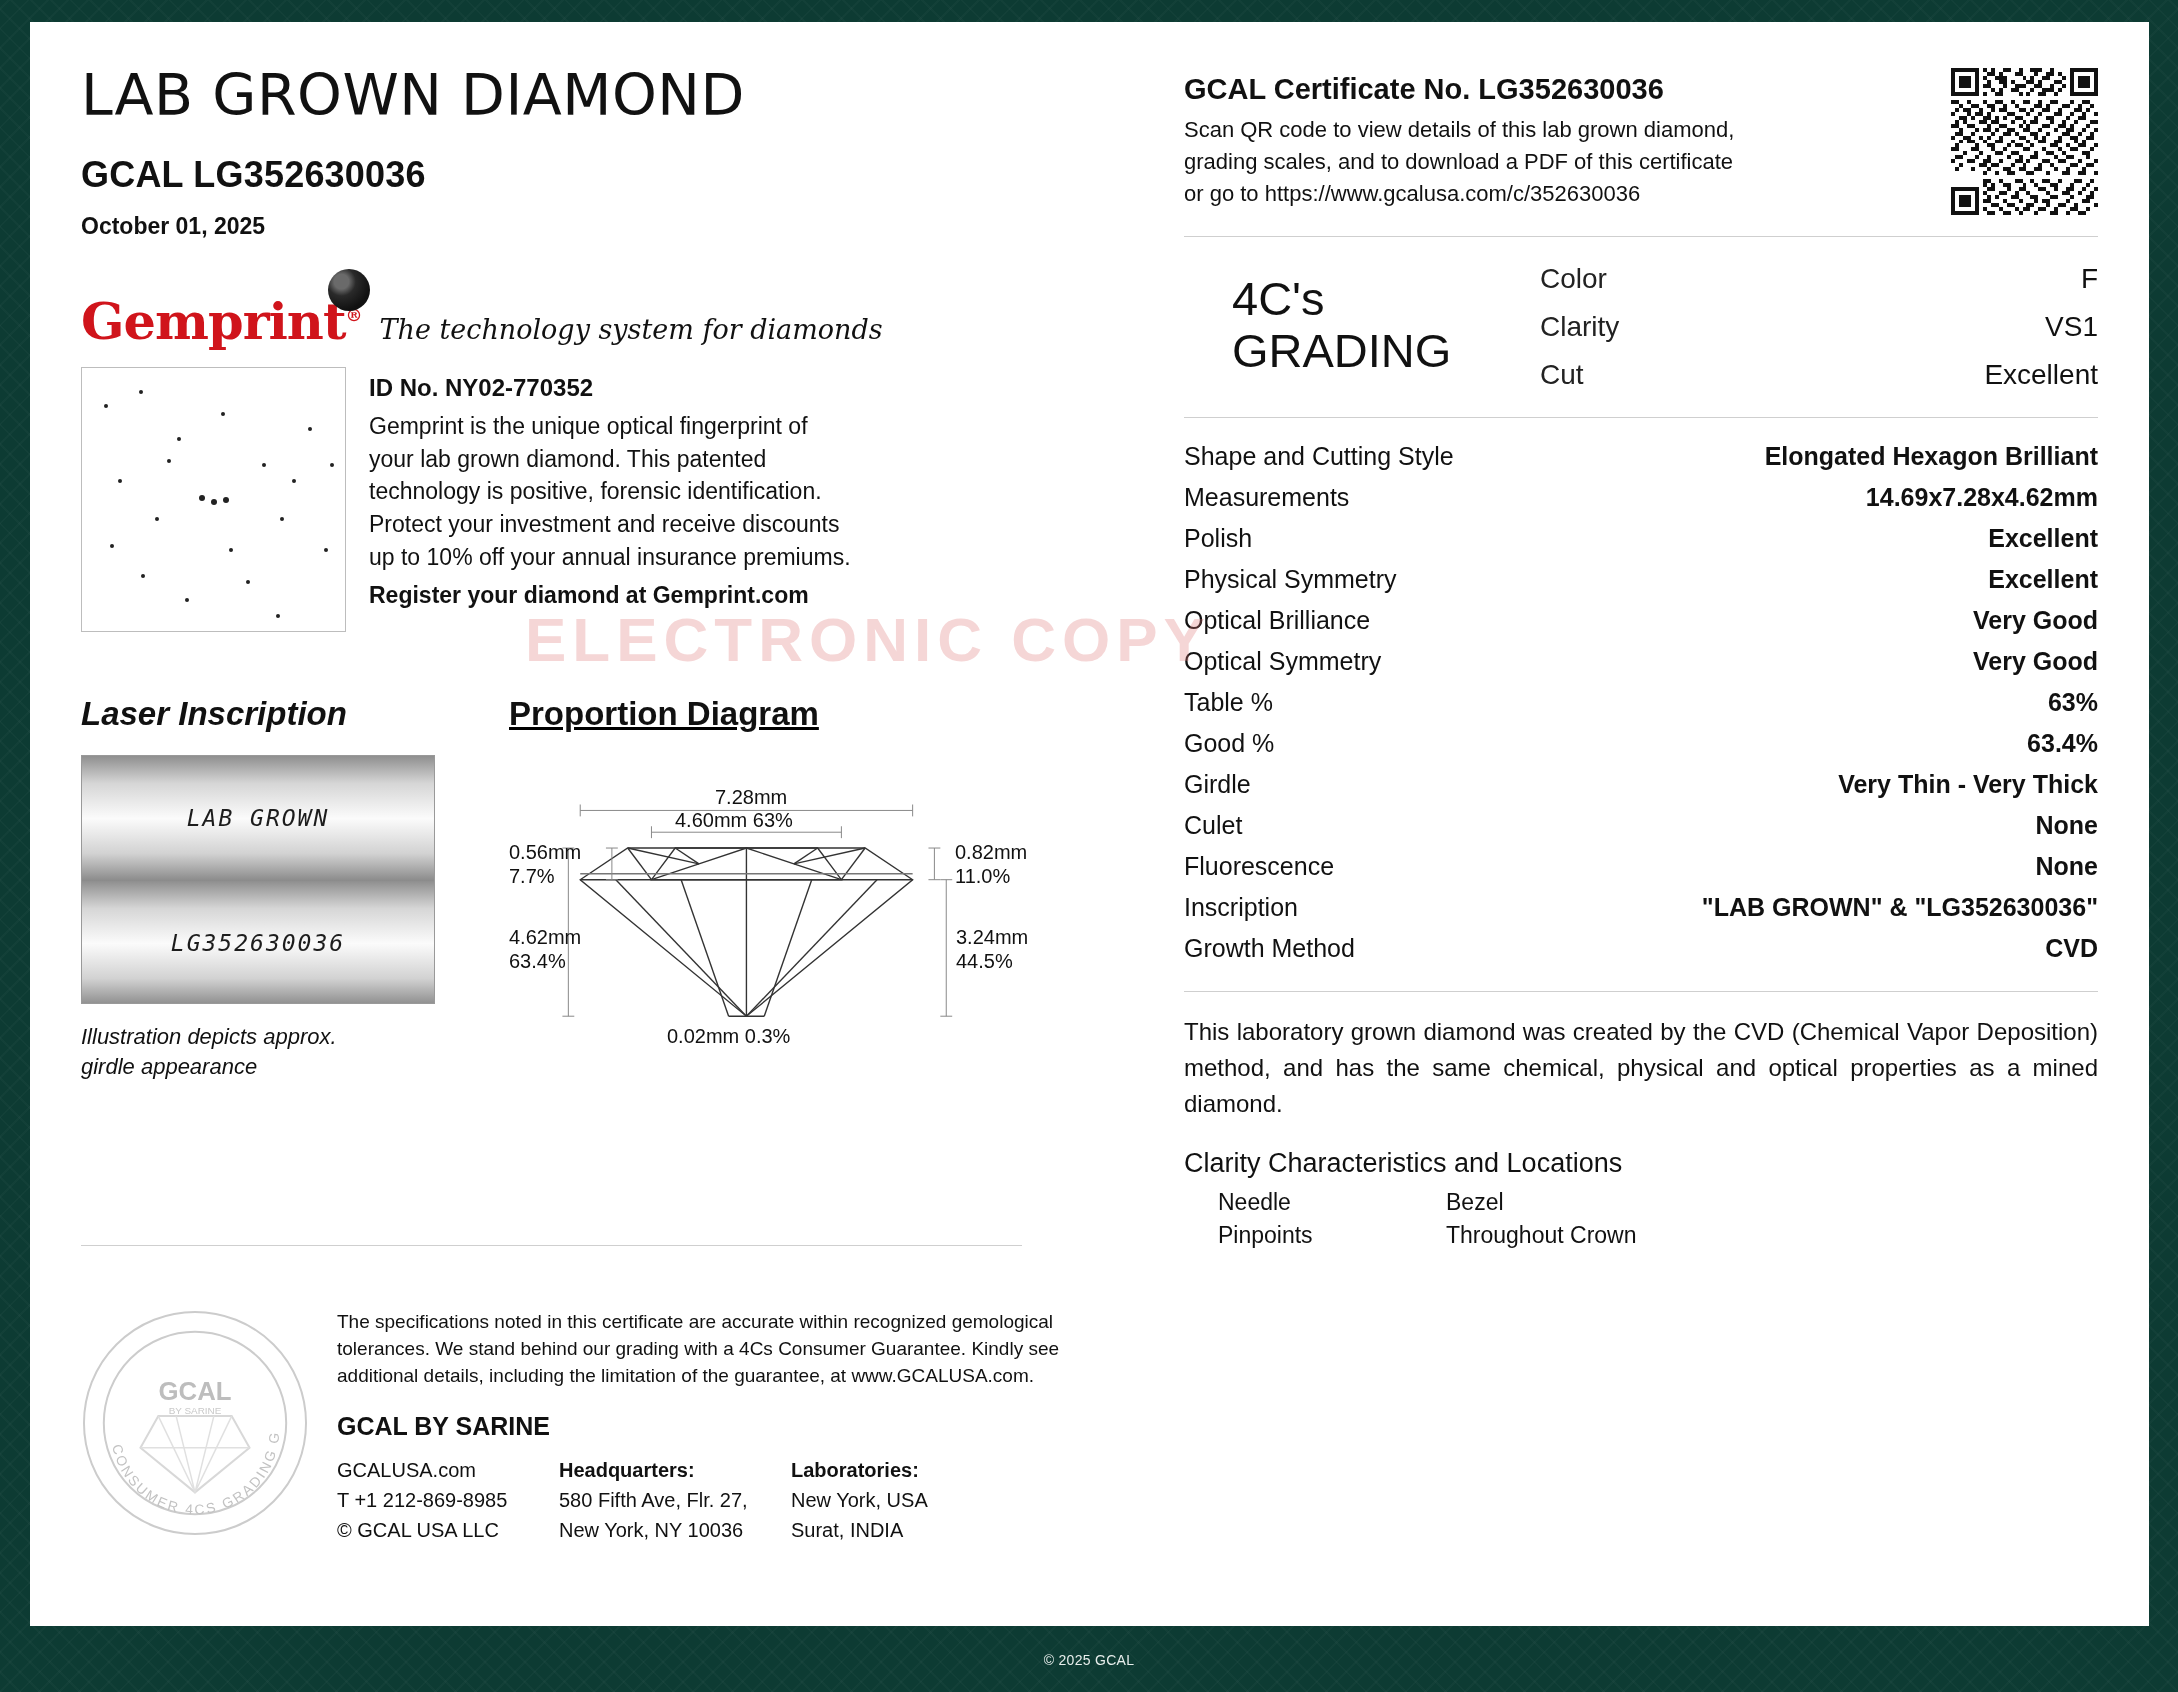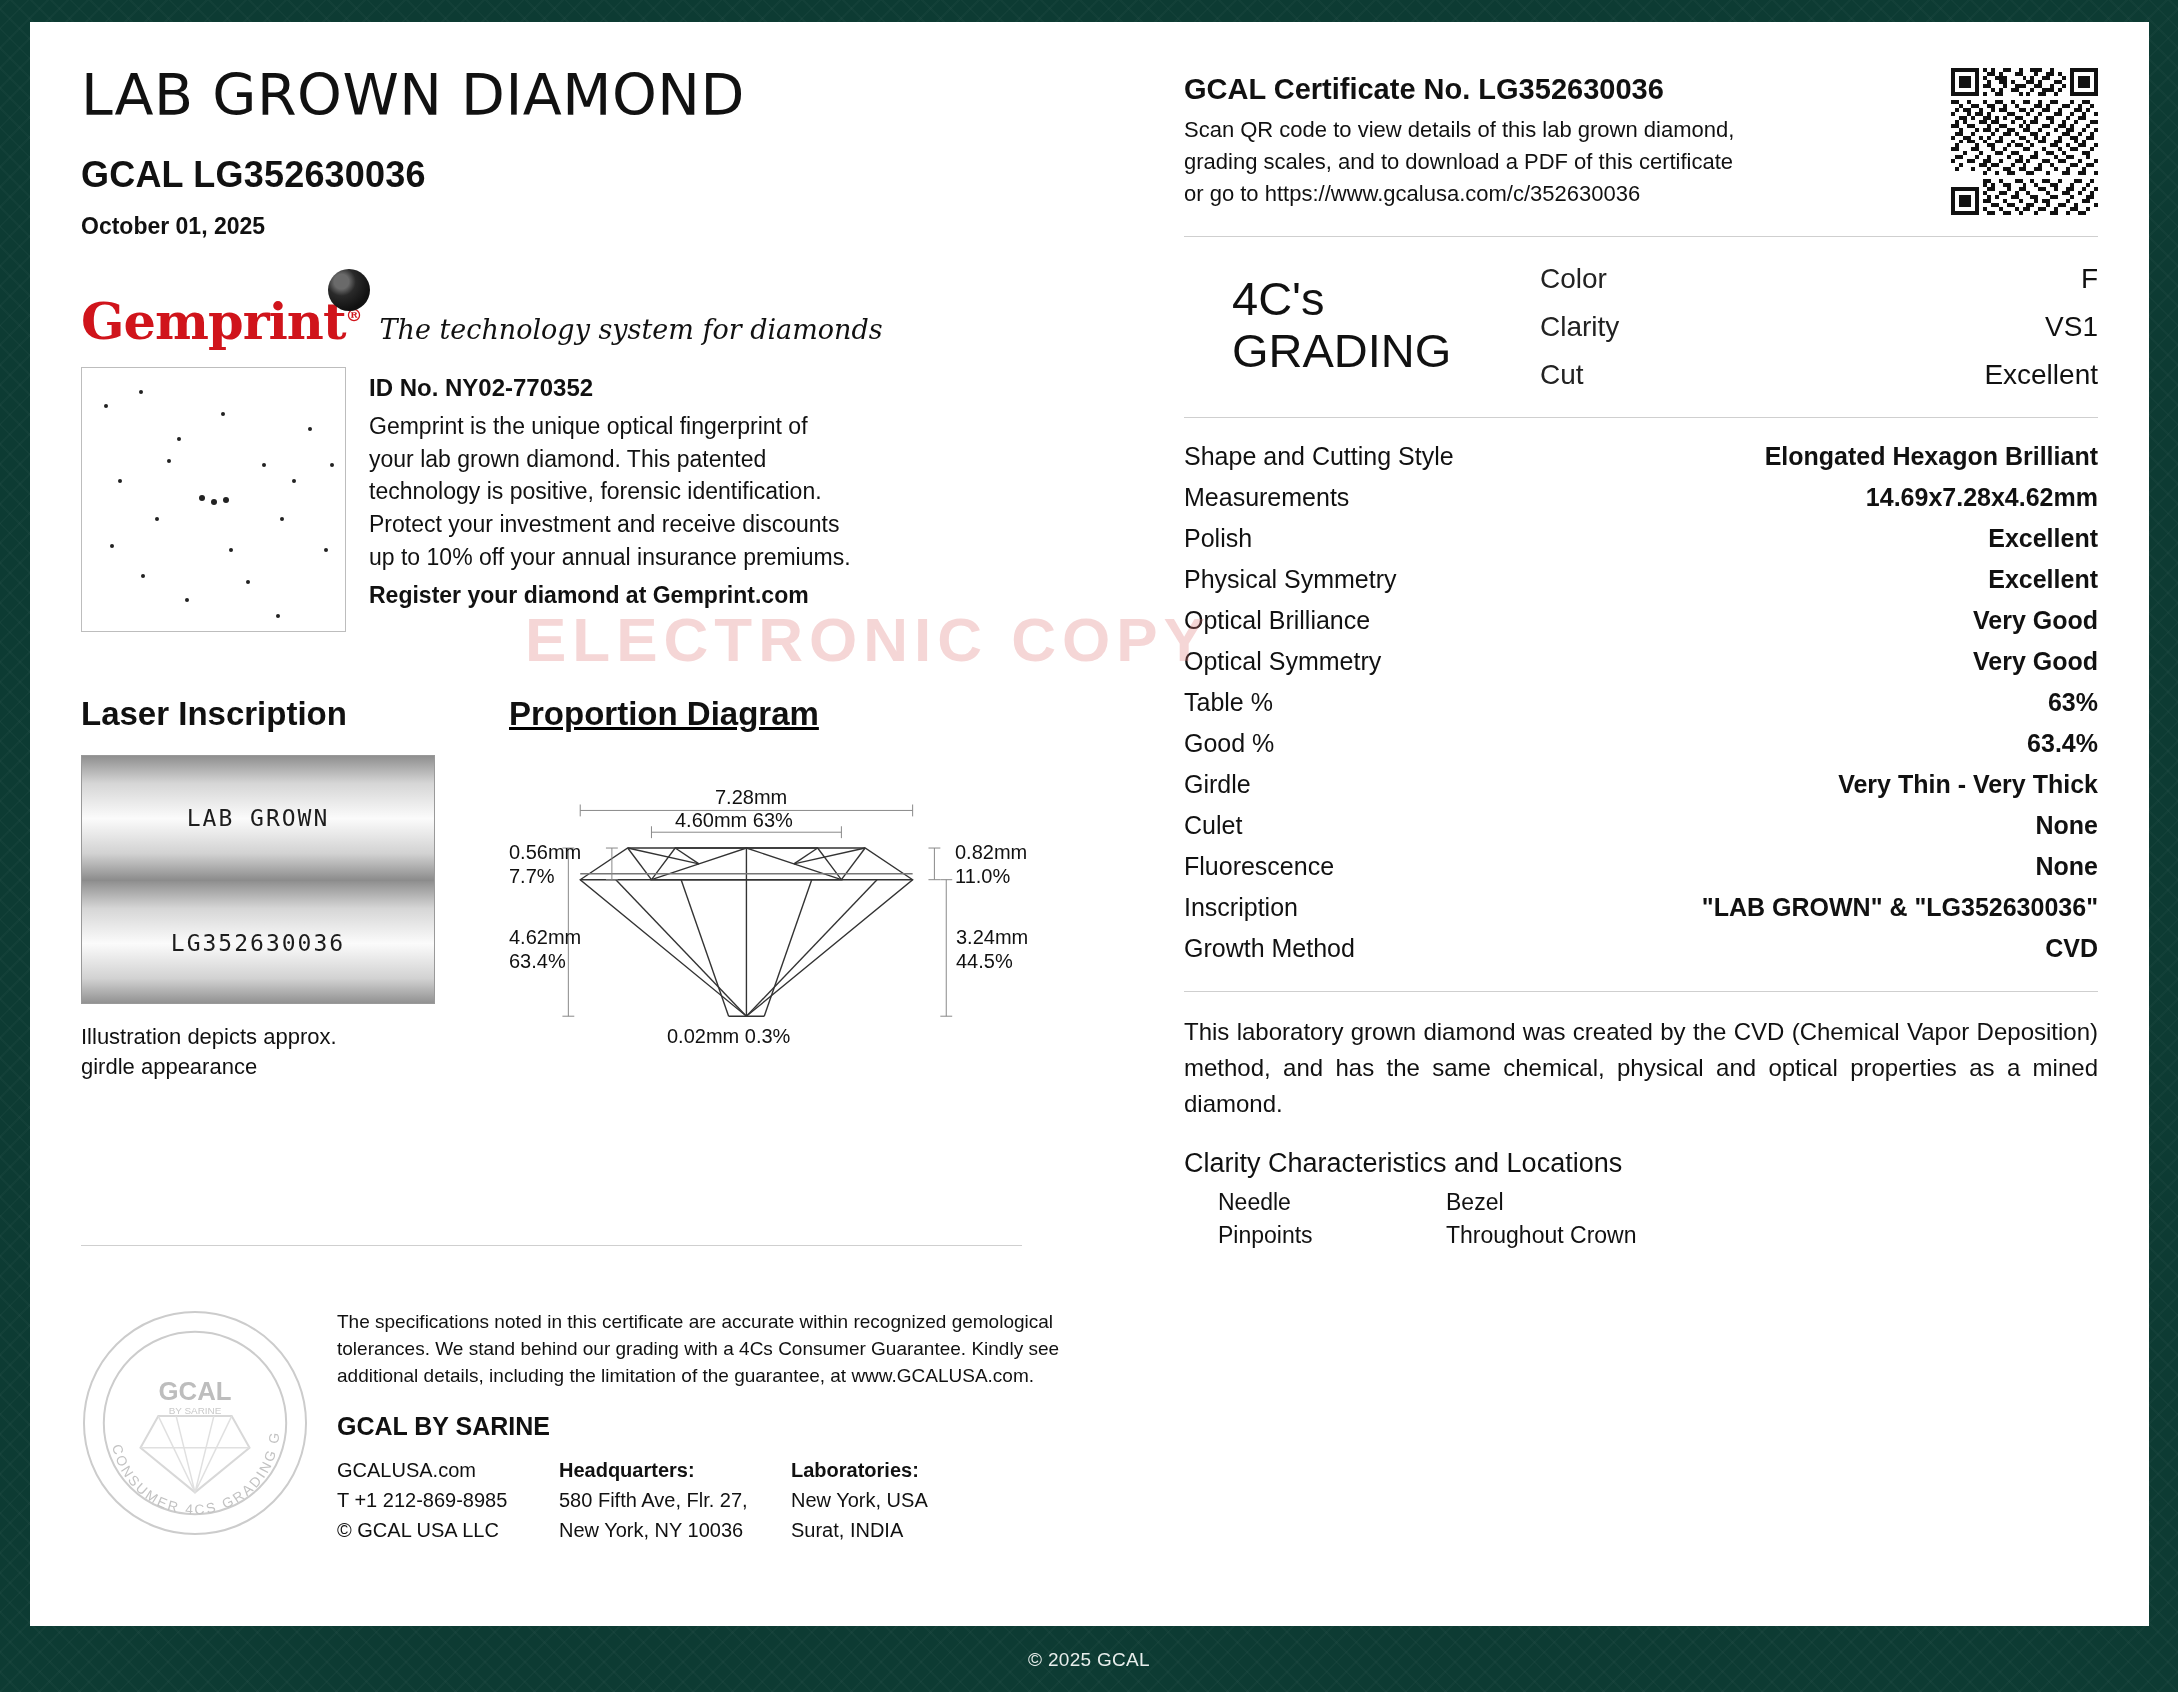--- a/index.html
+++ b/index.html
@@ -21,21 +21,21 @@
     position: absolute;
     left: 30px; top: 22px;
     width: 2119px; height: 1604px;
     background: #ffffff;
   }
   .footer-bar {
     position: absolute;
     left: 0; bottom: 0;
     width: 100%; height: 67px;
     display: flex; align-items: center; justify-content: center;
-    color: #e8eeec; font-size: 19px; letter-spacing: 0.3px;
+    color: #e8eeec; font-size: 14px; letter-spacing: 0.3px;
   }
 
   
   .left { position: absolute; left: 0; top: 0; width: 1084px; height: 100%; padding: 44px 51px 0 51px; }
   .title-main {
     font-size: 57px; font-weight: 400; letter-spacing: 0.5px; color: #111;
     font-family: "DejaVu Sans", sans-serif; line-height: 1.05;
   }
   .title-sub { font-size: 36px; font-weight: 700; color: #111; margin-top: 28px; letter-spacing: 0.2px; }
   .title-date { font-size: 23px; font-weight: 700; color: #111; margin-top: 17px; }
@@ -61,21 +61,21 @@
     position: relative; overflow: hidden; flex: 0 0 auto;
   }
   .gp-img i { position: absolute; background: #222; border-radius: 50%; width: 4px; height: 4px; }
   .gp-text { font-size: 23px; line-height: 1.42; color: #111; padding-top: 4px; }
   .gp-text .b { font-weight: 700; }
   .gp-id { font-weight: 700; font-size: 24px; margin-bottom: 5px; }
 
   .sec-h2 { font-size: 33px; font-weight: 700; color: #111; }
 
   .two-col { margin-top: 63px; display: flex; gap: 63px; }
-  .laser-col { width: 368px; }
+  .laser-col { width: 368px; font-style: italic; }
   .laser-box { margin-top: 22px; width: 354px; height: 249px; border: 1px solid #999; overflow: hidden; position: relative; background: #f1f1f1; }
   .laser-band {
     position: absolute; left: 0; width: 100%;
     background: linear-gradient(180deg,#8f8f8f 0%,#d6d6d6 22%,#fbfbfb 50%,#d2d2d2 78%,#8a8a8a 100%);
     display: flex; align-items: center; justify-content: center;
     font-family: "DejaVu Sans Mono", monospace; font-size: 23px; letter-spacing: 2px; color: #1d1d1d;
   }
   .laser-band.one { top: 0; height: 125px; }
   .laser-band.two { top: 125px; height: 125px; }
   .laser-note { margin-top: 18px; font-size: 22px; line-height: 1.35; color: #111; }

